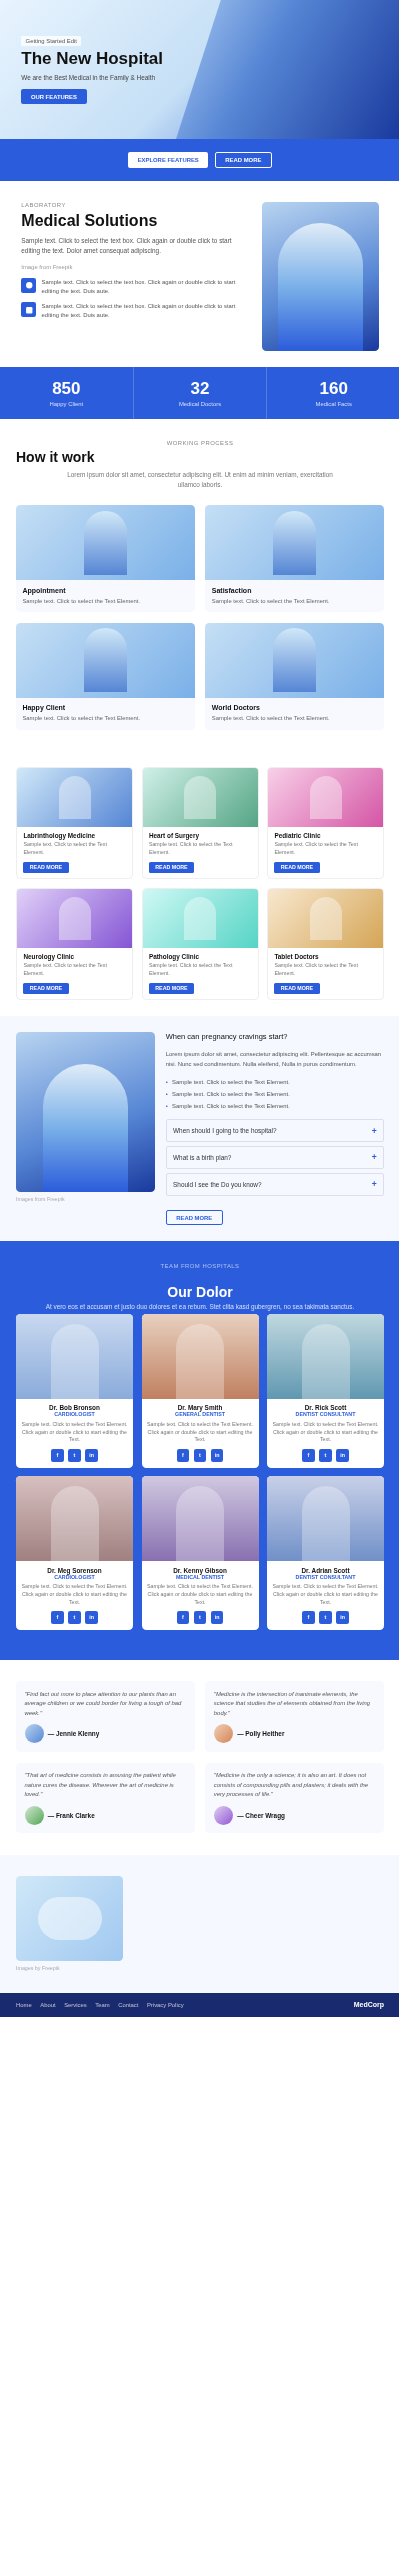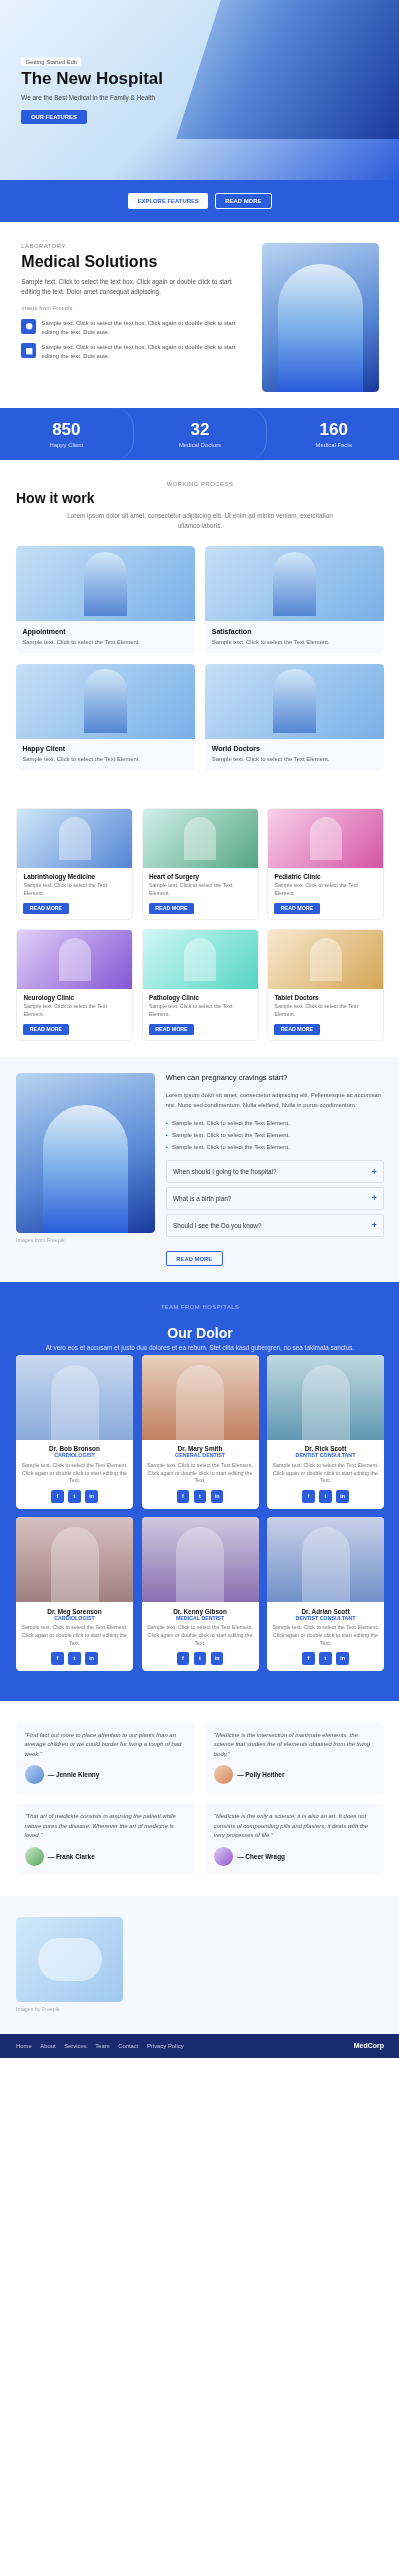--- a/index.html
+++ b/index.html
@@ -2,21 +2,21 @@
 <html style="font-size:8.5px"><head>
   <meta charset="utf-8">
   <style>
     * { margin: 0; padding: 0; box-sizing: border-box; }
     body { font-family: Arial, sans-serif; width: 400px; overflow-x: hidden; background: #fff; }
 
     
     .hero {
       position: relative;
       background: linear-gradient(135deg, #e8f4ff 0%, #c5dff5 50%, #2b5cdb 100%);
-      height: 180px;
+      height: 139px;
       overflow: hidden;
       display: flex;
       align-items: center;
       padding: 16px 21.3px;
     }
     .hero-content { z-index: 2; max-width: 160px; }
     .hero-pretitle { font-size: 5.9px; color: #555; background: rgba(255,255,255,0.8); padding: 1.6px 4.3px; border-radius: 1.6px; display: inline-block; margin-bottom: 4.3px; }
     .hero-title { font-size: 17px; font-weight: 900; color: #111; line-height: 1.1; margin-bottom: 5.3px; }
     .hero-subtitle { font-size: 6.4px; color: #444; margin-bottom: 8.5px; }
     .btn-blue { background: #2b5cdb; color: #fff; border: none; padding: 4.3px 9.6px; border-radius: 2.1px; font-size: 5.9px; font-weight: bold; cursor: pointer; text-transform: uppercase; }
@@ -59,21 +59,21 @@
       display: flex; align-items: flex-end; justify-content: center;
     }
     .doctor-silhouette {
       width: 85px; height: 128px;
       background: linear-gradient(180deg, #e0ecf8 0%, #7ab0e8 50%, #2b5cdb 100%);
       border-radius: 43px 43px 0 0;
     }
 
     
     .stats { background: #2b5cdb; display: flex; }
-    .stat-item { flex: 1; text-align: center; padding: 11.7px 5.3px; border-right: 0.5px solid rgba(255,255,255,0.2); border-radius: 20px; }
+    .stat-item { flex: 1; text-align: center; padding: 11.7px 5.3px; border-right: 0.5px solid rgba(255,255,255,0.2); }
     .stat-item:last-child { border-right: none; }
     .stat-num { font-size: 17px; font-weight: 900; color: #fff; }
     .stat-label { font-size: 5.9px; color: rgba(255,255,255,0.8); margin-top: 2.1px; }
 
     
     .how-it-works { padding: 21.3px 16px; }
     .section-tag { text-align: center; font-size: 5.9px; color: #888; text-transform: uppercase; letter-spacing: 0.5px; margin-bottom: 3.2px; }
     .section-title { font-size: 14px; font-weight: 900; color: #111; margin-bottom: 4.3px; }
     .section-subtitle { text-align: center; font-size: 6.4px; color: #777; margin-bottom: 15px; line-height: 1.6; max-width: 267px; margin-left: auto; margin-right: auto; }
     .how-grid { display: grid; grid-template-columns: 1fr 1fr; gap: 10.7px; }

